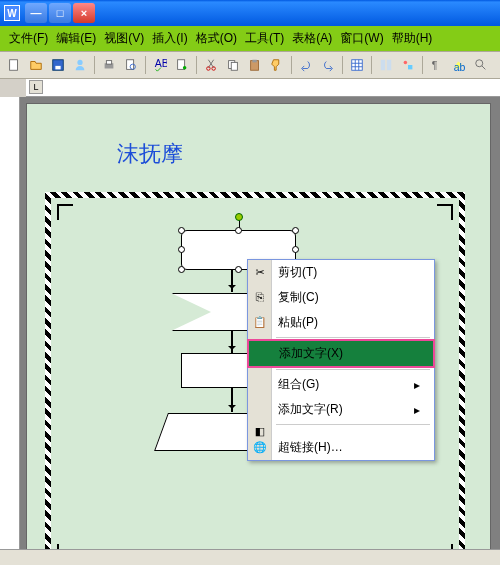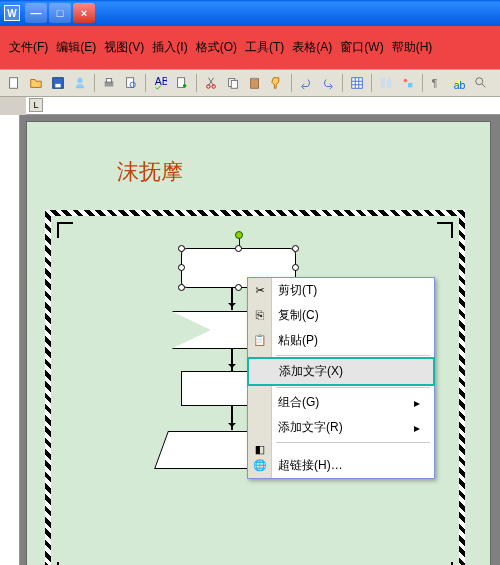--- a/index.html
+++ b/index.html
@@ -4,32 +4,32 @@
 <style>
 *{margin:0;padding:0;box-sizing:border-box;font-family:"Microsoft YaHei",sans-serif;font-size:12px}
 body{background:#d4d0c8;width:500px;height:565px;overflow:hidden}
 .titlebar{background:linear-gradient(#0058e0,#2a8aff 8%,#0058e0);height:26px;display:flex;align-items:center;padding:0 4px;color:#fff}
 .titlebar .wicon{width:16px;height:16px;background:#4a8aff;border:1px solid #fff;margin-right:5px;display:flex;align-items:center;justify-content:center;font-size:10px;font-weight:bold}
 .titlebar .title{flex:1;font-size:13px;font-weight:bold}
 .winbtns{display:flex;gap:2px}
 .winbtn{width:22px;height:20px;border-radius:3px;display:flex;align-items:center;justify-content:center;color:#fff;font-weight:bold;font-size:11px}
 .winbtn.minmax{background:linear-gradient(#6fa8ff,#3a7ae0)}
 .winbtn.close{background:linear-gradient(#f88,#d43a2a)}
-.menubar{background:#ef4444;padding:12px 6px;display:flex;flex-wrap:wrap;gap:2px;border-bottom:1px solid #aca899}
+.menubar{background:#84cc16;padding:3px 6px;display:flex;flex-wrap:wrap;gap:2px;border-bottom:1px solid #aca899}
 .menuitem{padding:1px 3px;color:#000;cursor:pointer}
 .toolbar{background:#e4e1d6;padding:3px 4px;display:flex;align-items:center;gap:2px;border-bottom:1px solid #aca899}
 .tbtn{width:20px;height:20px;display:flex;align-items:center;justify-content:center;border:1px solid transparent;border-radius:2px}
 .sep{width:1px;height:18px;background:#aca899;margin:0 2px}
 .ruler-h{background:#fff;height:18px;border-bottom:1px solid #999;position:relative;margin-left:26px}
 .ruler-tab{position:absolute;left:3px;top:1px;width:14px;height:14px;border:1px solid #999;background:#e4e1d6;font-size:9px;text-align:center;line-height:12px}
 .work{display:flex;height:calc(100% - 26px - 24px - 27px - 18px - 18px)}
 .ruler-v{width:20px;background:#fff;border-right:1px solid #999;position:relative}
 .doc{flex:1;background:#808080;padding:6px;overflow:hidden;position:relative}
 .page{background:#d5ead5;width:465px;height:490px;border:1px solid #666;position:relative}
-.watermark{position:absolute;left:90px;top:35px;color:#c2410c;font-size:22px;font-family:"SimSun",serif}
+.watermark{position:absolute;left:90px;top:35px;color:#1d4ed8;font-size:22px;font-family:"SimSun",serif}
 .canvas{position:absolute;left:18px;top:88px;width:420px;height:380px;border:6px solid;border-image:repeating-linear-gradient(45deg,#000 0 4px,#fff 4px 8px) 6}
 .crop{position:absolute;width:16px;height:16px;border:2px solid #000}
 .crop.tl{left:6px;top:6px;border-right:none;border-bottom:none}
 .crop.tr{right:6px;top:6px;border-left:none;border-bottom:none}
 .crop.bl{left:6px;bottom:6px;border-right:none;border-top:none}
 .crop.br{right:6px;bottom:6px;border-left:none;border-top:none}
 .shape{position:absolute;border:1.5px solid #000;background:#fff}
 .rect1{left:130px;top:32px;width:115px;height:40px;border-radius:6px}
 .handle{position:absolute;width:7px;height:7px;background:#fff;border:1px solid #000;border-radius:50%}
 .rothandle{position:absolute;width:8px;height:8px;background:#9c0;border:1px solid #060;border-radius:50%;left:50%;top:-18px;margin-left:-4px}
@@ -39,21 +39,21 @@
 .rect2{left:130px;top:155px;width:85px;height:35px}
 .para{left:110px;top:215px;width:100px;height:38px;transform:skewX(-20deg)}
 .arrow{position:absolute;left:180px;width:1.5px;background:#000}
 .arrow::after{content:"";position:absolute;bottom:-1px;left:-3px;border:4px solid transparent;border-top-color:#000}
 .a1{top:72px;height:22px}
 .a2{top:133px;height:22px}
 .a3{top:190px;height:24px}
 .ctx{position:absolute;left:220px;top:155px;width:188px;background:#fff;border:1px solid #7a96df;box-shadow:2px 2px 4px rgba(0,0,0,.3);z-index:10}
 .ctx-ico{width:24px;background:#e4e1d6;position:absolute;left:0;top:0;bottom:0;border-right:1px solid #ccc}
 .ctx-item{padding:4px 14px 4px 30px;position:relative;display:flex;justify-content:space-between;align-items:center}
-.ctx-item.hi{background:#e5e5e5;border:2px solid #14b8a6;margin:-1px}
+.ctx-item.hi{background:#15803d;border:2px solid #ec4899;margin:-1px}
 .ctx-sep{height:1px;background:#ccc;margin:2px 4px 2px 28px}
 .ctx-icon{position:absolute;left:4px;width:16px;height:16px;display:flex;align-items:center;justify-content:center;font-size:11px}
 .sub{color:#000}
 .statusbar{height:18px;background:#e4e1d6;border-top:1px solid #999}
 svg{width:14px;height:14px}
 </style>
 </head>
 <body>
 
 <div class="titlebar">

